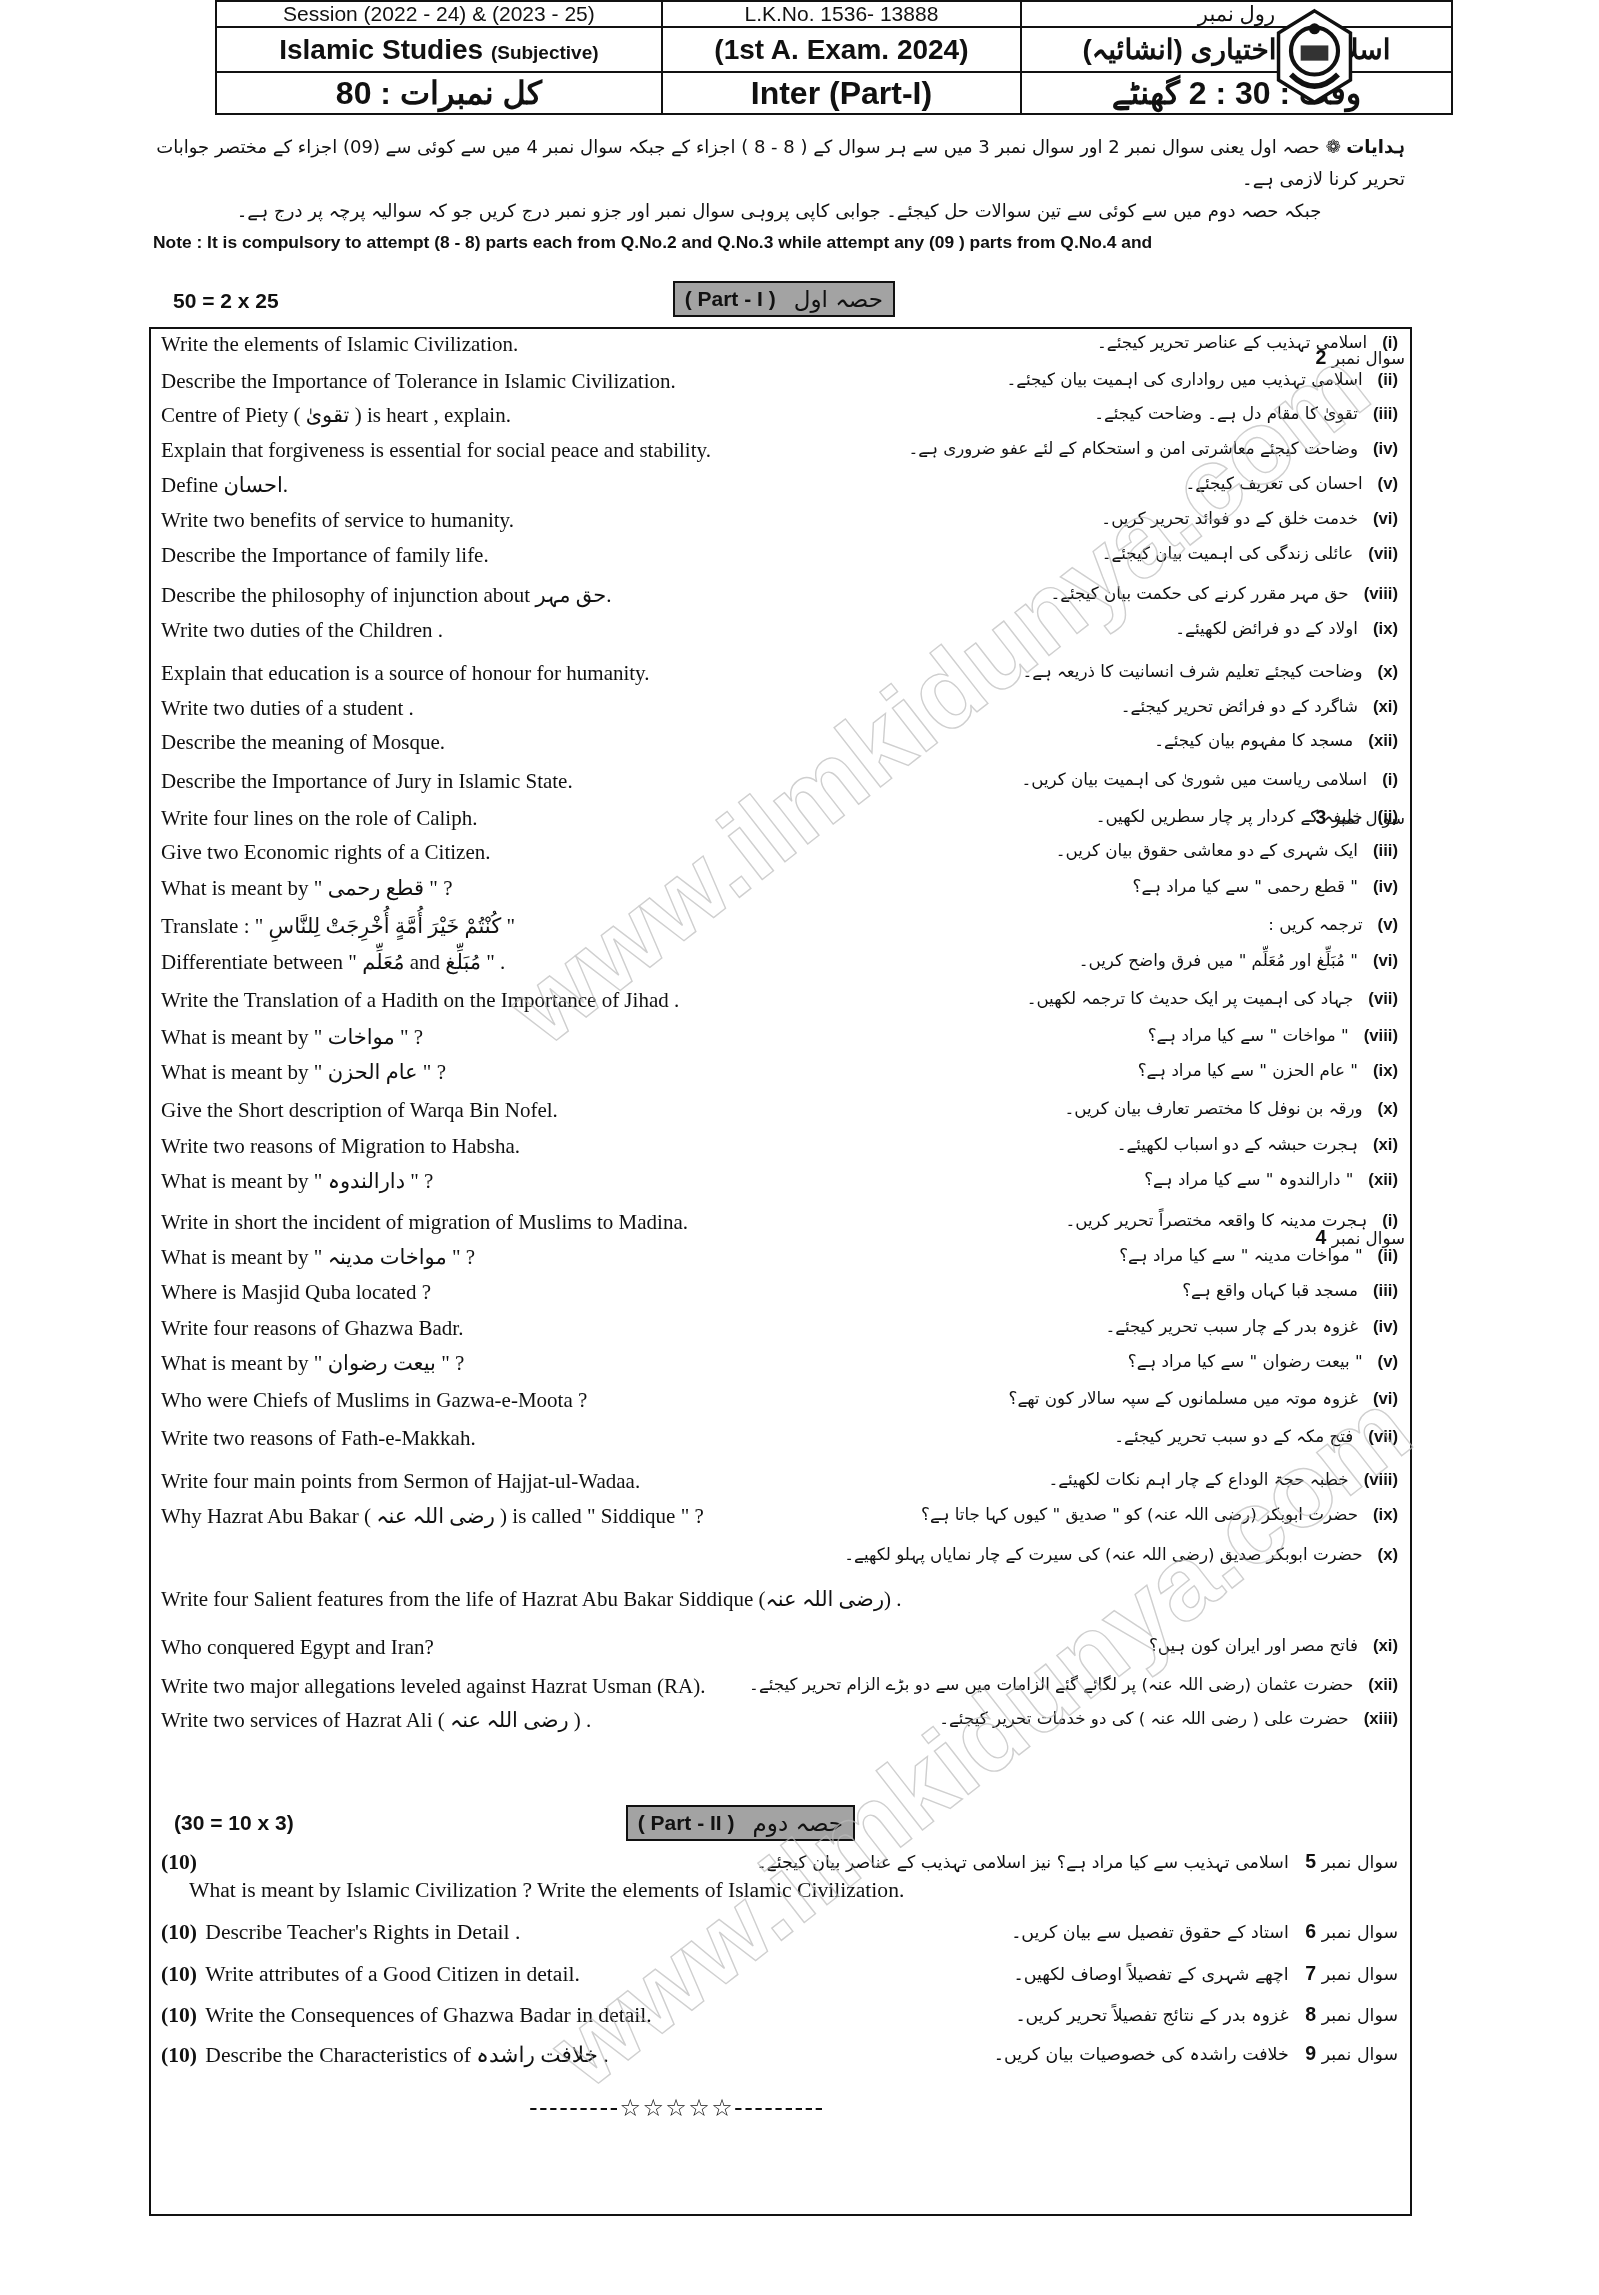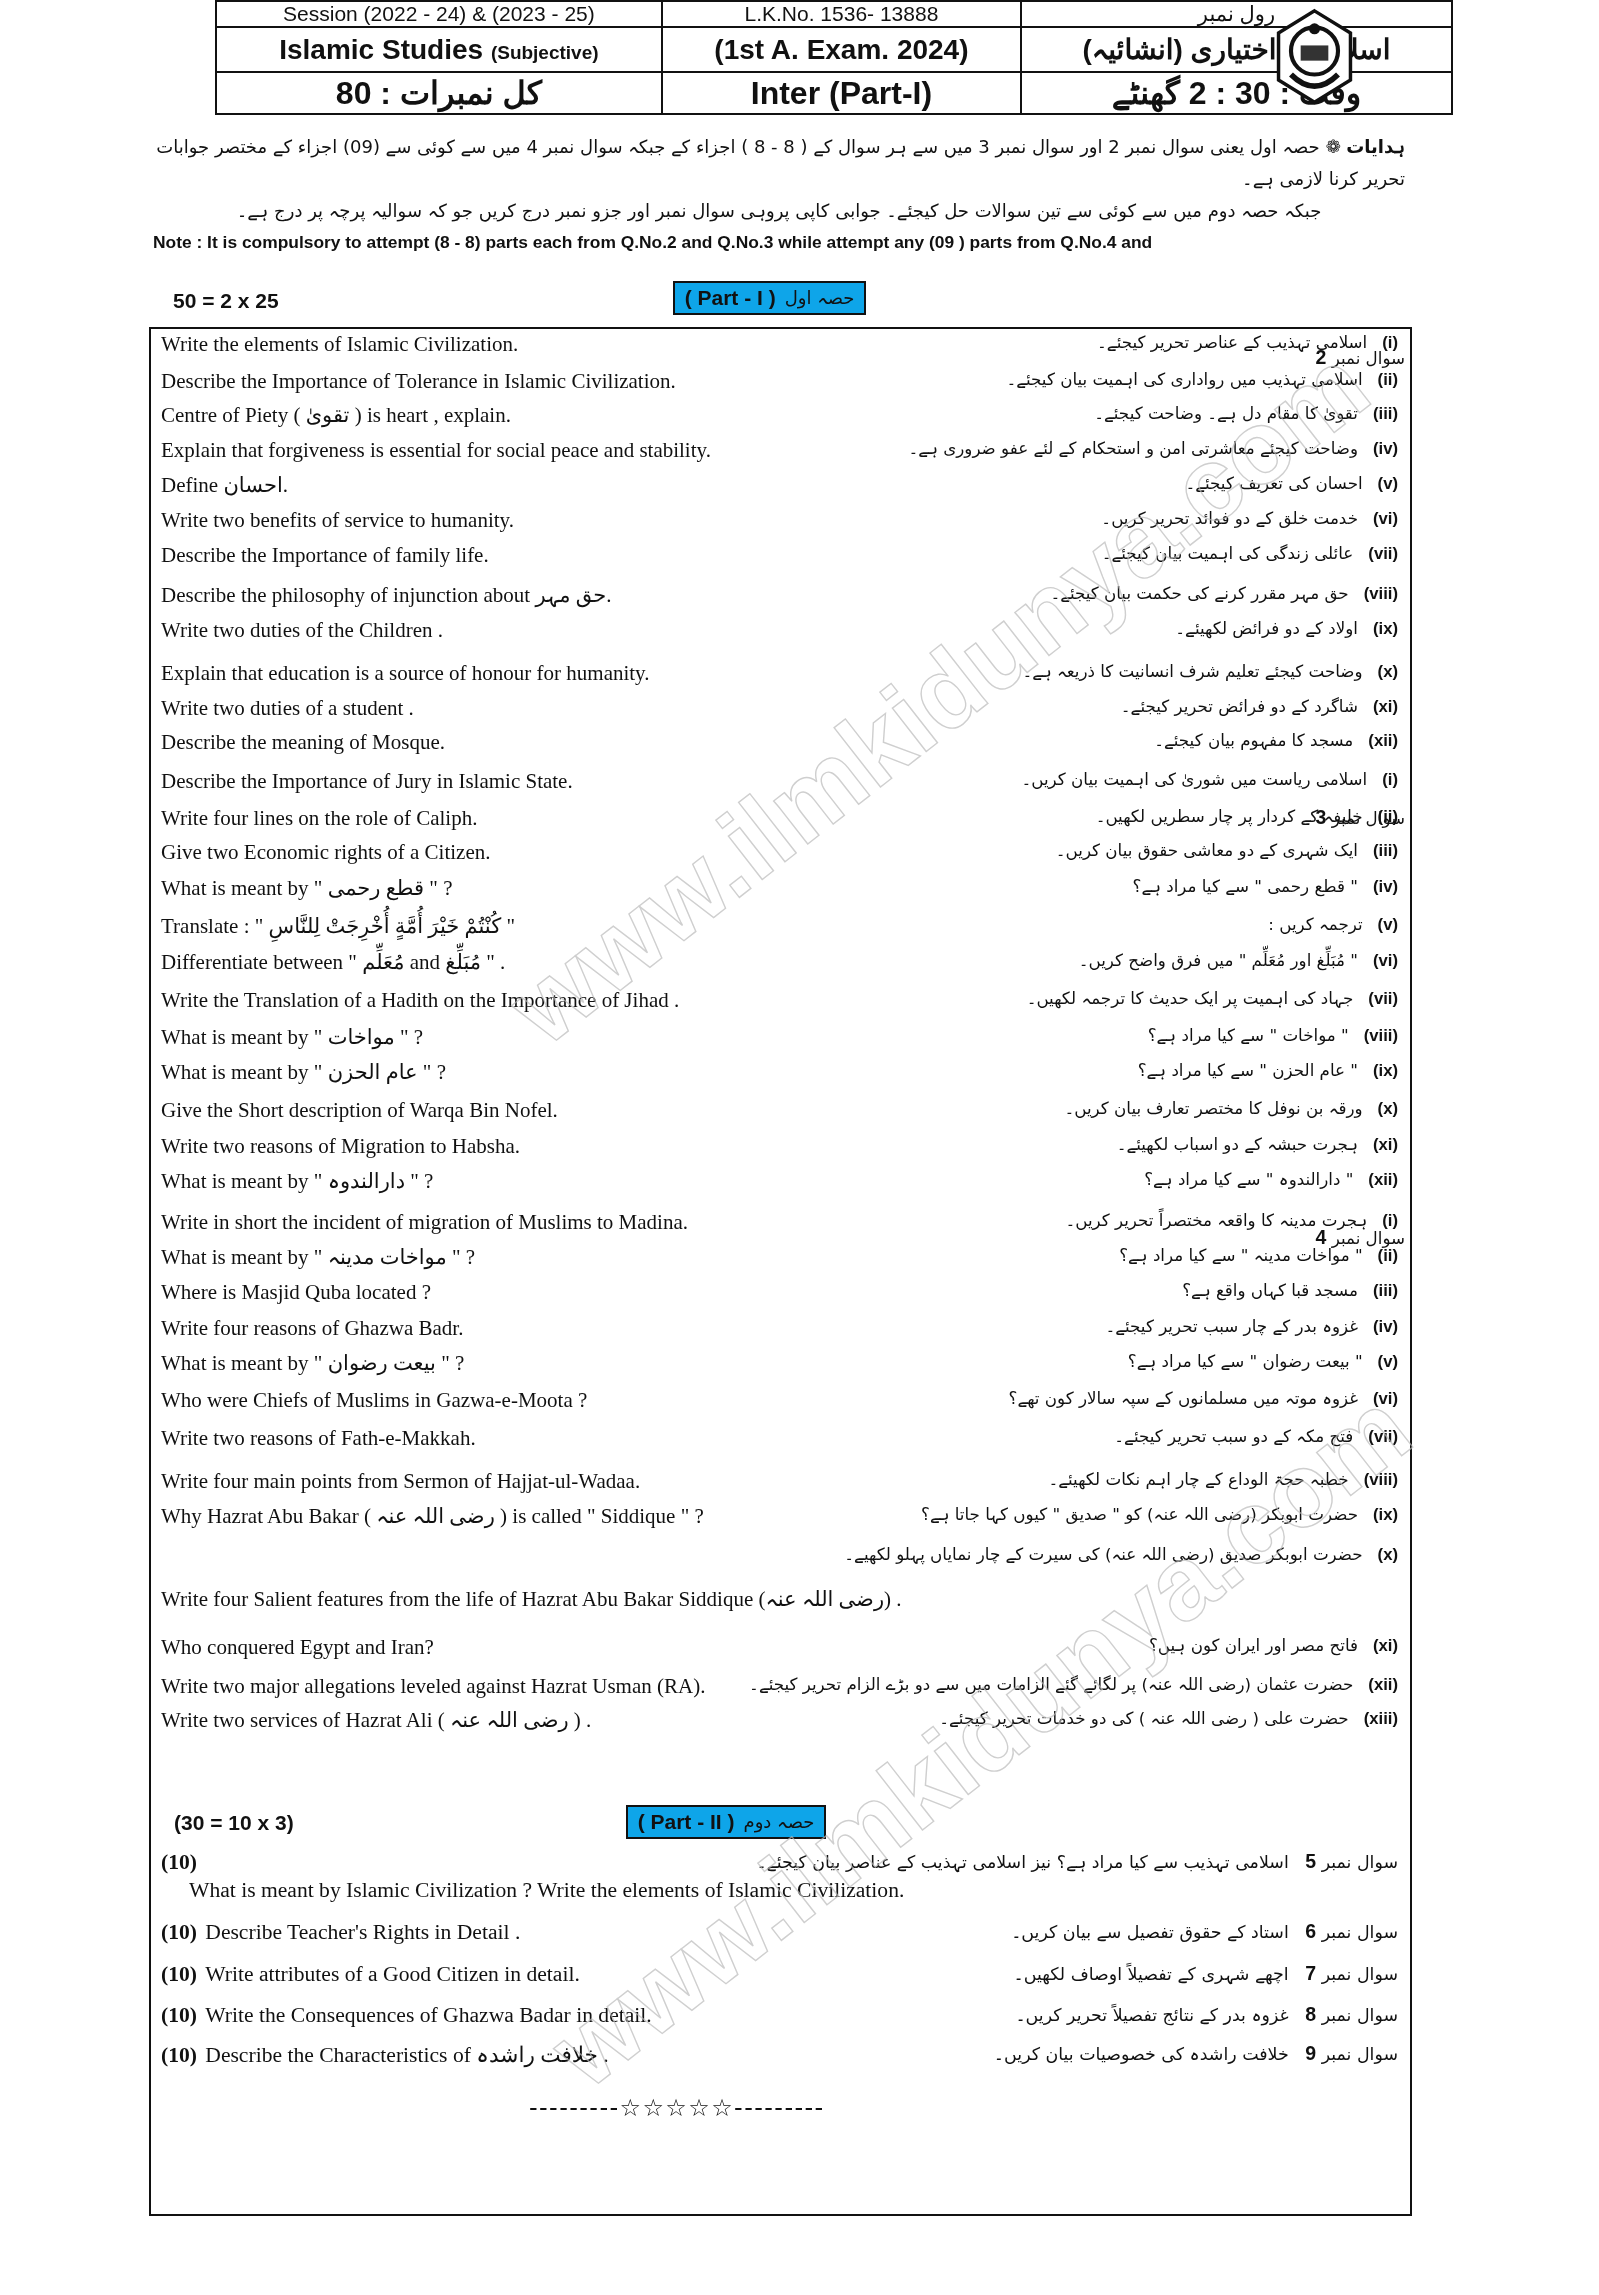--- a/index.html
+++ b/index.html
@@ -12,22 +12,22 @@
   .hdr tr.r2 td{height:40px;font-size:32px;}
   .hdr .sub{font-size:19px;}
   .rtl{direction:rtl;font-family:"DejaVu Sans",sans-serif;}
   .logo{position:absolute;left:1273px;top:8.3px;width:83px;height:97px;}
   .instr{position:absolute;left:153px;top:131px;width:1252px;}
   .instr .ur{direction:rtl;text-align:right;font-family:"DejaVu Sans",sans-serif;font-size:18px;line-height:32px;}
   .instr .ur2{text-align:center;}
   .note{font-family:"Liberation Sans",sans-serif;font-weight:bold;font-size:17.4px;line-height:25px;margin-top:2.8px;}
   .note .l2{padding-left:56px;display:block;}
   .marks{position:absolute;font-family:"Liberation Sans",sans-serif;font-weight:bold;font-size:21px;}
-  .partbox{position:absolute;border:2.1px solid #111;font-family:"Liberation Sans",sans-serif;font-weight:bold;font-size:21px;padding:2.8px 9.7px;display:flex;gap:9px;align-items:center;background:#0ea5e9;}
-  .partbox .ur{font-family:"DejaVu Sans",sans-serif;font-size:18px;font-weight:normal;}
+  .partbox{position:absolute;border:2.1px solid #111;font-family:"Liberation Sans",sans-serif;font-weight:bold;font-size:21px;padding:2.8px 9.7px;display:flex;gap:18px;align-items:center;background:#a3a3a3;}
+  .partbox .ur{font-family:"DejaVu Sans",sans-serif;font-size:23px;font-weight:normal;}
   .frame{position:absolute;left:149px;top:327px;width:1259px;height:1885px;border-left:2.1px solid #111;border-right:2.1px solid #111;border-top:2.1px solid #111;border-bottom:2.8px solid #111;}
   .q{position:absolute;left:161px;right:202px;font-size:21px;}
   .q .en{position:absolute;left:0;white-space:nowrap;}
   .q .ur{position:absolute;right:0;direction:rtl;white-space:nowrap;font-family:"DejaVu Sans",sans-serif;font-size:16.7px;}
   .q .num{font-family:"Liberation Sans",sans-serif;font-weight:bold;font-size:16.7px;margin-left:9.7px;}
   .qlabel{position:absolute;right:195px;font-family:"DejaVu Sans",sans-serif;font-size:16.7px;direction:rtl;white-space:nowrap;}
   .qlabel b{font-family:"Liberation Sans",sans-serif;font-size:19.5px;}
   .p2{position:absolute;left:161px;right:202px;font-size:21.6px;}
   .p2 .en{position:absolute;left:0;white-space:nowrap;}
   .p2 .ur{position:absolute;right:0;direction:rtl;white-space:nowrap;font-family:"DejaVu Sans",sans-serif;font-size:17.4px;}

